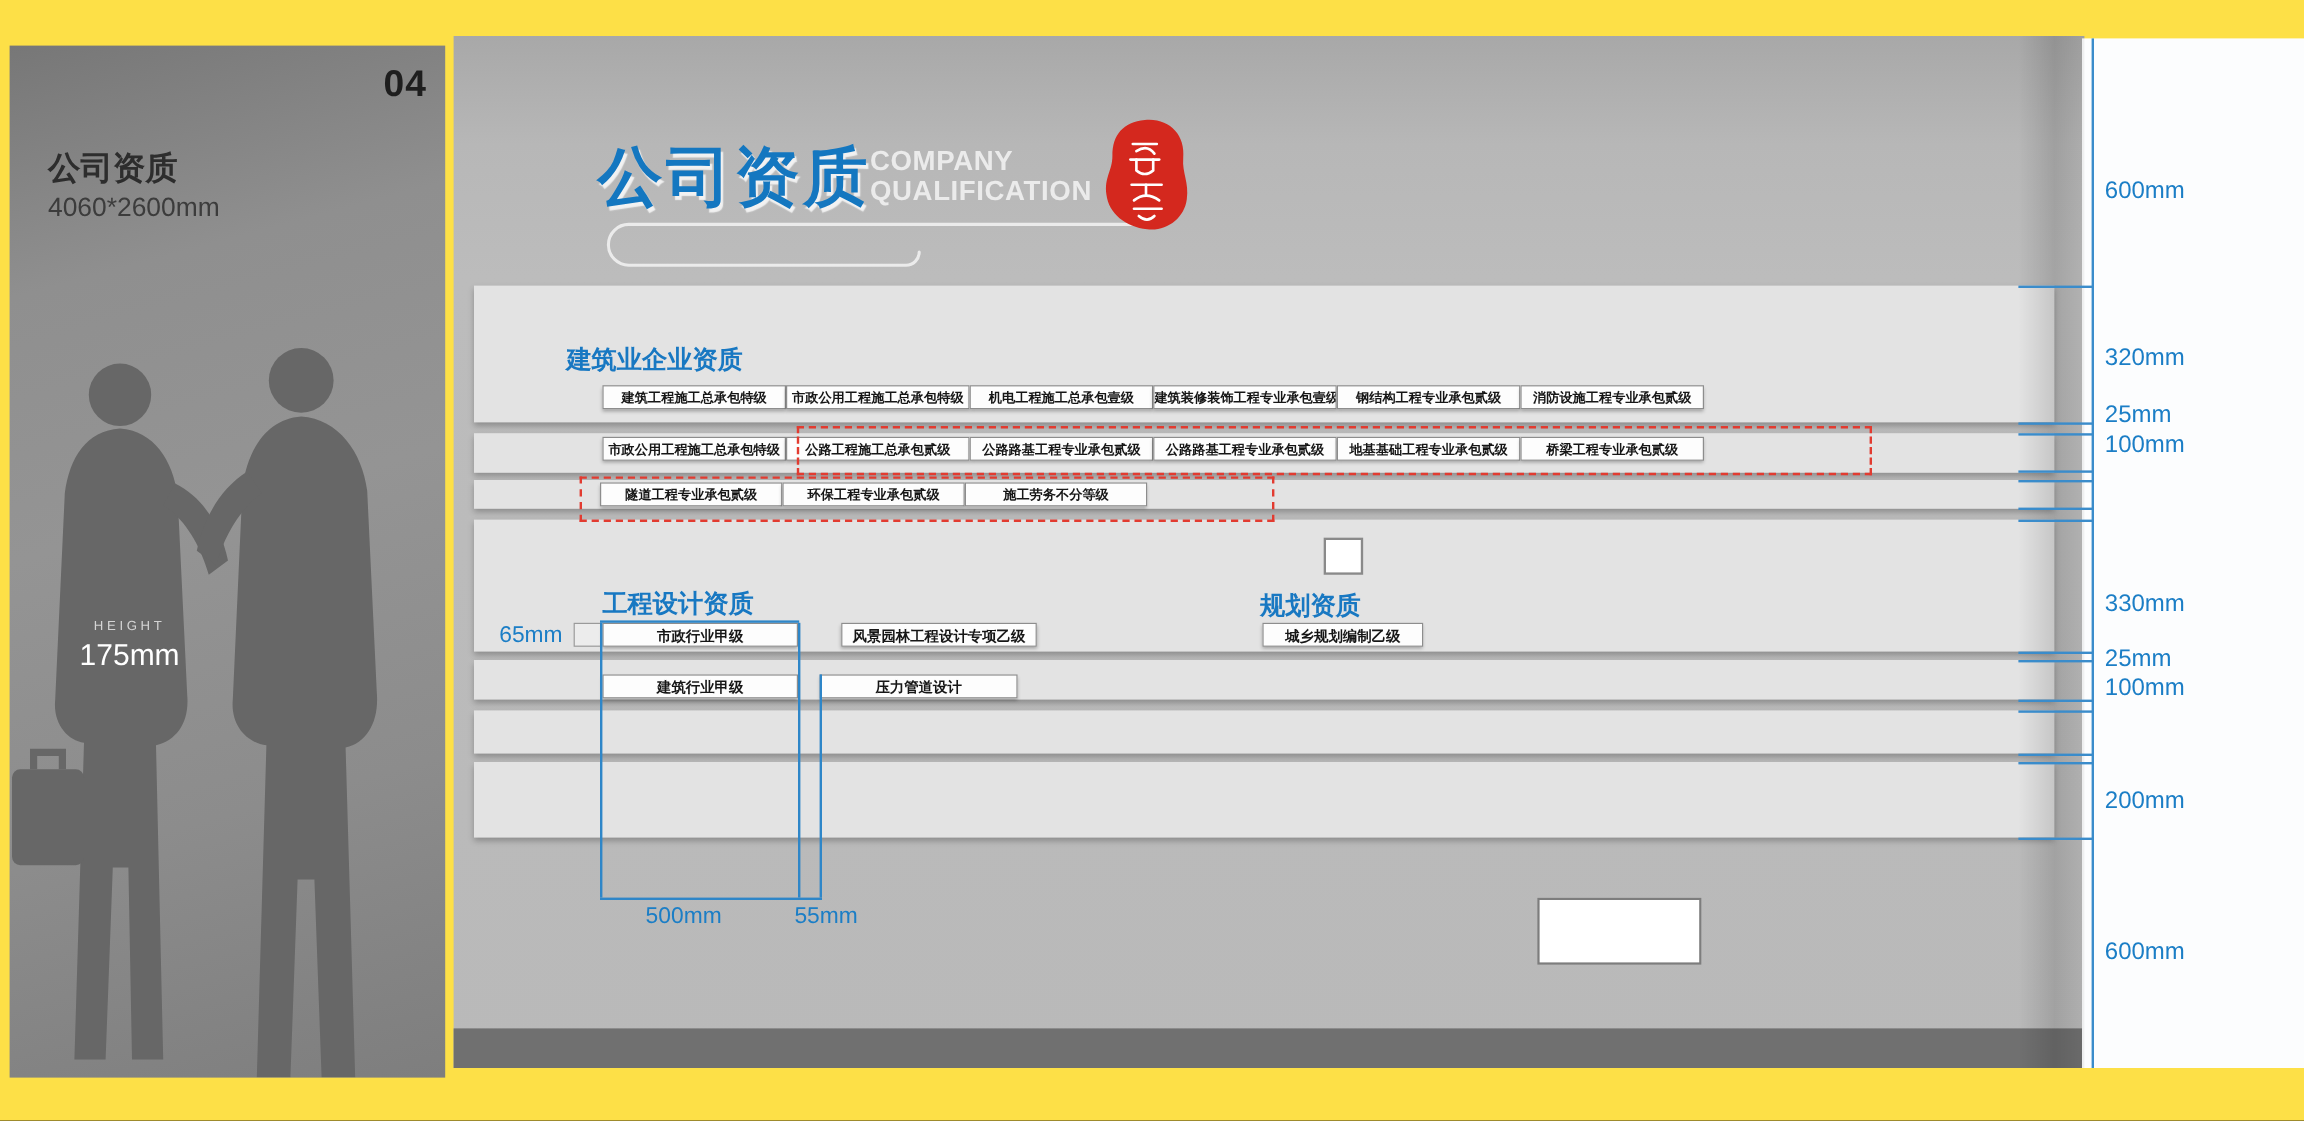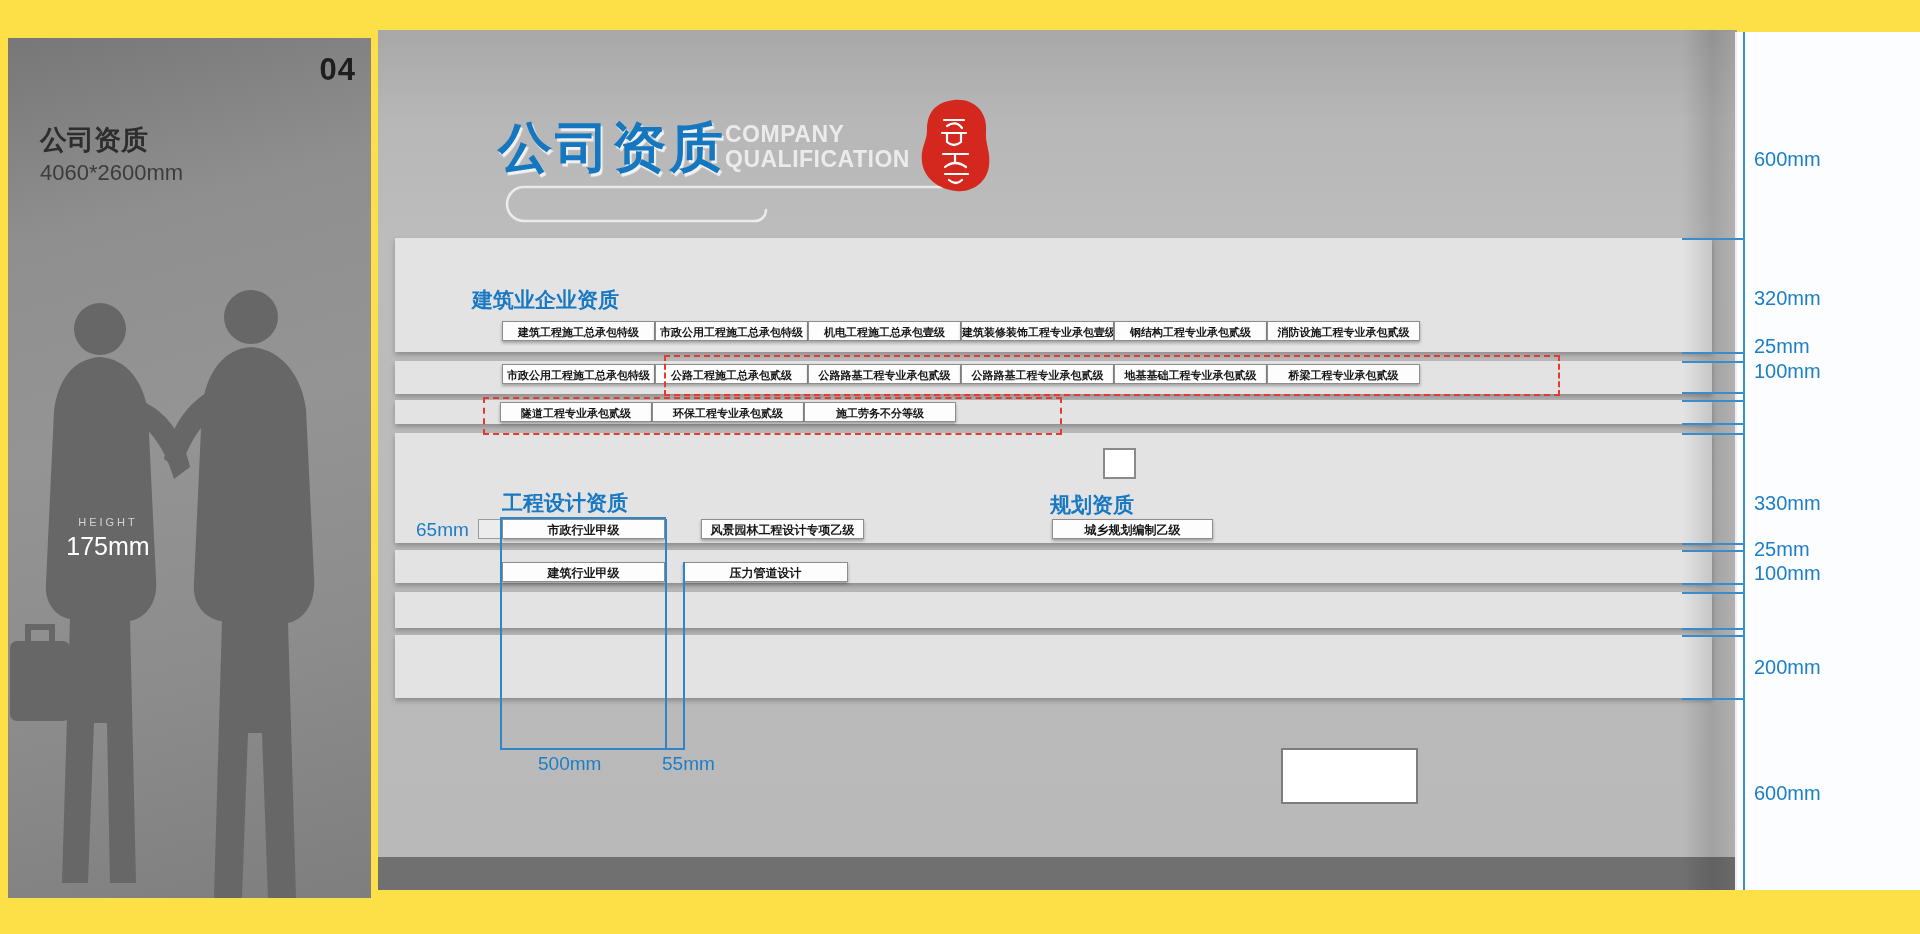--- a/index.html
+++ b/index.html
@@ -166,21 +166,21 @@
     <div class="dash dash2"></div>
 
     <div class="blank-square"></div>
 
     <div class="sec-h sec-h2">工程设计资质</div>
     <div class="sec-h sec-h3">规划资质</div>
 
     <div class="bracket-65"></div>
     <div class="plate plate-abs" style="left:124px;top:489px;width:163px;">市政行业甲级</div>
     <div class="plate plate-abs" style="left:307px;top:489px;width:163px;margin-left:16px;">风景园林工程设计专项乙级</div>
-    <div class="plate plate-abs" style="left:674px;top:489px;width:161px;">城乡规划编制乙级</div>
+    <div class="plate plate-abs" style="left:674px;top:489px;width:134px;">城乡规划编制乙级</div>
     <div class="plate plate-abs" style="left:124px;top:532px;width:163px;">建筑行业甲级</div>
     <div class="plate plate-abs" style="left:305px;top:532px;width:165px;">压力管道设计</div>
 
     <div class="g gh" style="left:122px;top:487px;width:166px;"></div>
     <div class="g gv" style="left:122px;top:489px;height:229px;"></div>
     <div class="g gv" style="left:287px;top:489px;height:229px;"></div>
     <div class="g gv" style="left:305px;top:532px;height:186px;"></div>
     <div class="g gh" style="left:122px;top:718px;width:185px;"></div>
 
     <div class="dim" style="left:38px;top:489px;">65mm</div>

